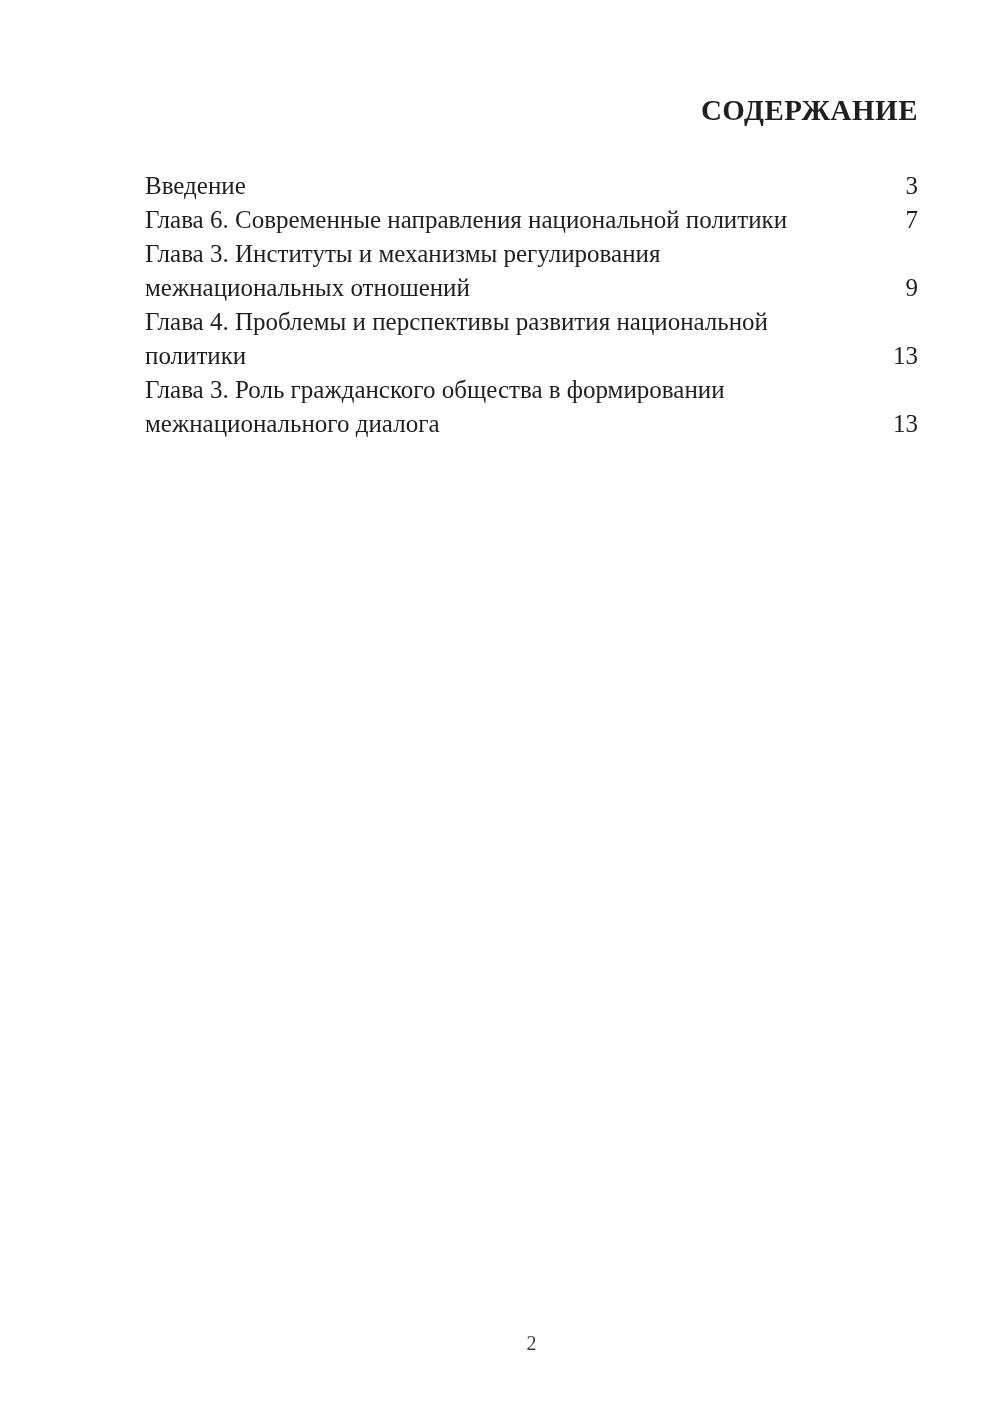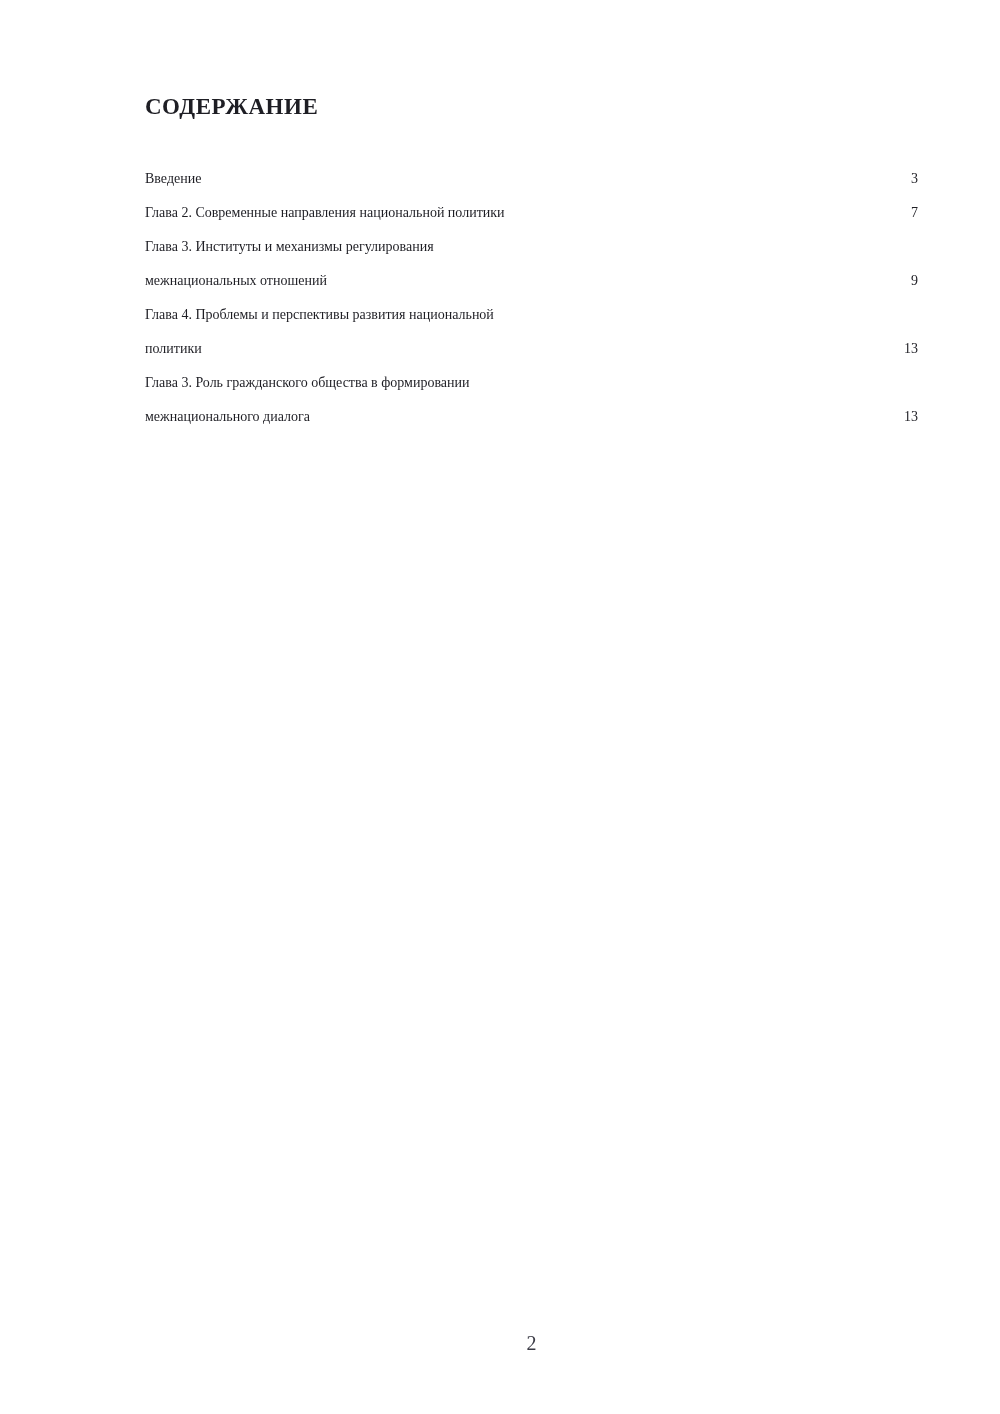--- a/index.html
+++ b/index.html
@@ -16,34 +16,34 @@
     overflow: hidden;
   }
   .page {
     position: relative;
     width: 100%;
     height: 100%;
     box-sizing: border-box;
     padding: 94px 82px 0 145px;
   }
   .doc-title {
-    text-align: left;
-    font-size: 23px;
+    text-align: right;
+    font-size: 29px;
     font-weight: bold;
     letter-spacing: 0.5px;
     margin: 0 0 42px 0;
   }
   .toc {
     display: block;
   }
   .toc-entry {
     display: flex;
     align-items: flex-end;
     justify-content: space-between;
-    font-size: 14px;
+    font-size: 25px;
     line-height: 34px;
   }
   .toc-entry-label {
     flex: 1 1 auto;
     white-space: pre-line;
     padding-right: 20px;
   }
   .toc-entry-page {
     flex: 0 0 auto;
     text-align: right;
@@ -68,21 +68,21 @@
 
   <div class="toc">
 
     <div class="toc-entry">
       <span class="toc-entry-label">Введение</span>
       <span class="toc-entry-page">3</span>
     </div>
 
 
     <div class="toc-entry">
-      <span class="toc-entry-label">Глава 2. Современные направления национальной политики</span>
+      <span class="toc-entry-label">Глава 6. Современные направления национальной политики</span>
       <span class="toc-entry-page">7</span>
     </div>
 
     <div class="toc-entry">
       <span class="toc-entry-label">Глава 3. Институты и механизмы регулирования
 межнациональных отношений</span>
       <span class="toc-entry-page">9</span>
     </div>
 
     <div class="toc-entry">

